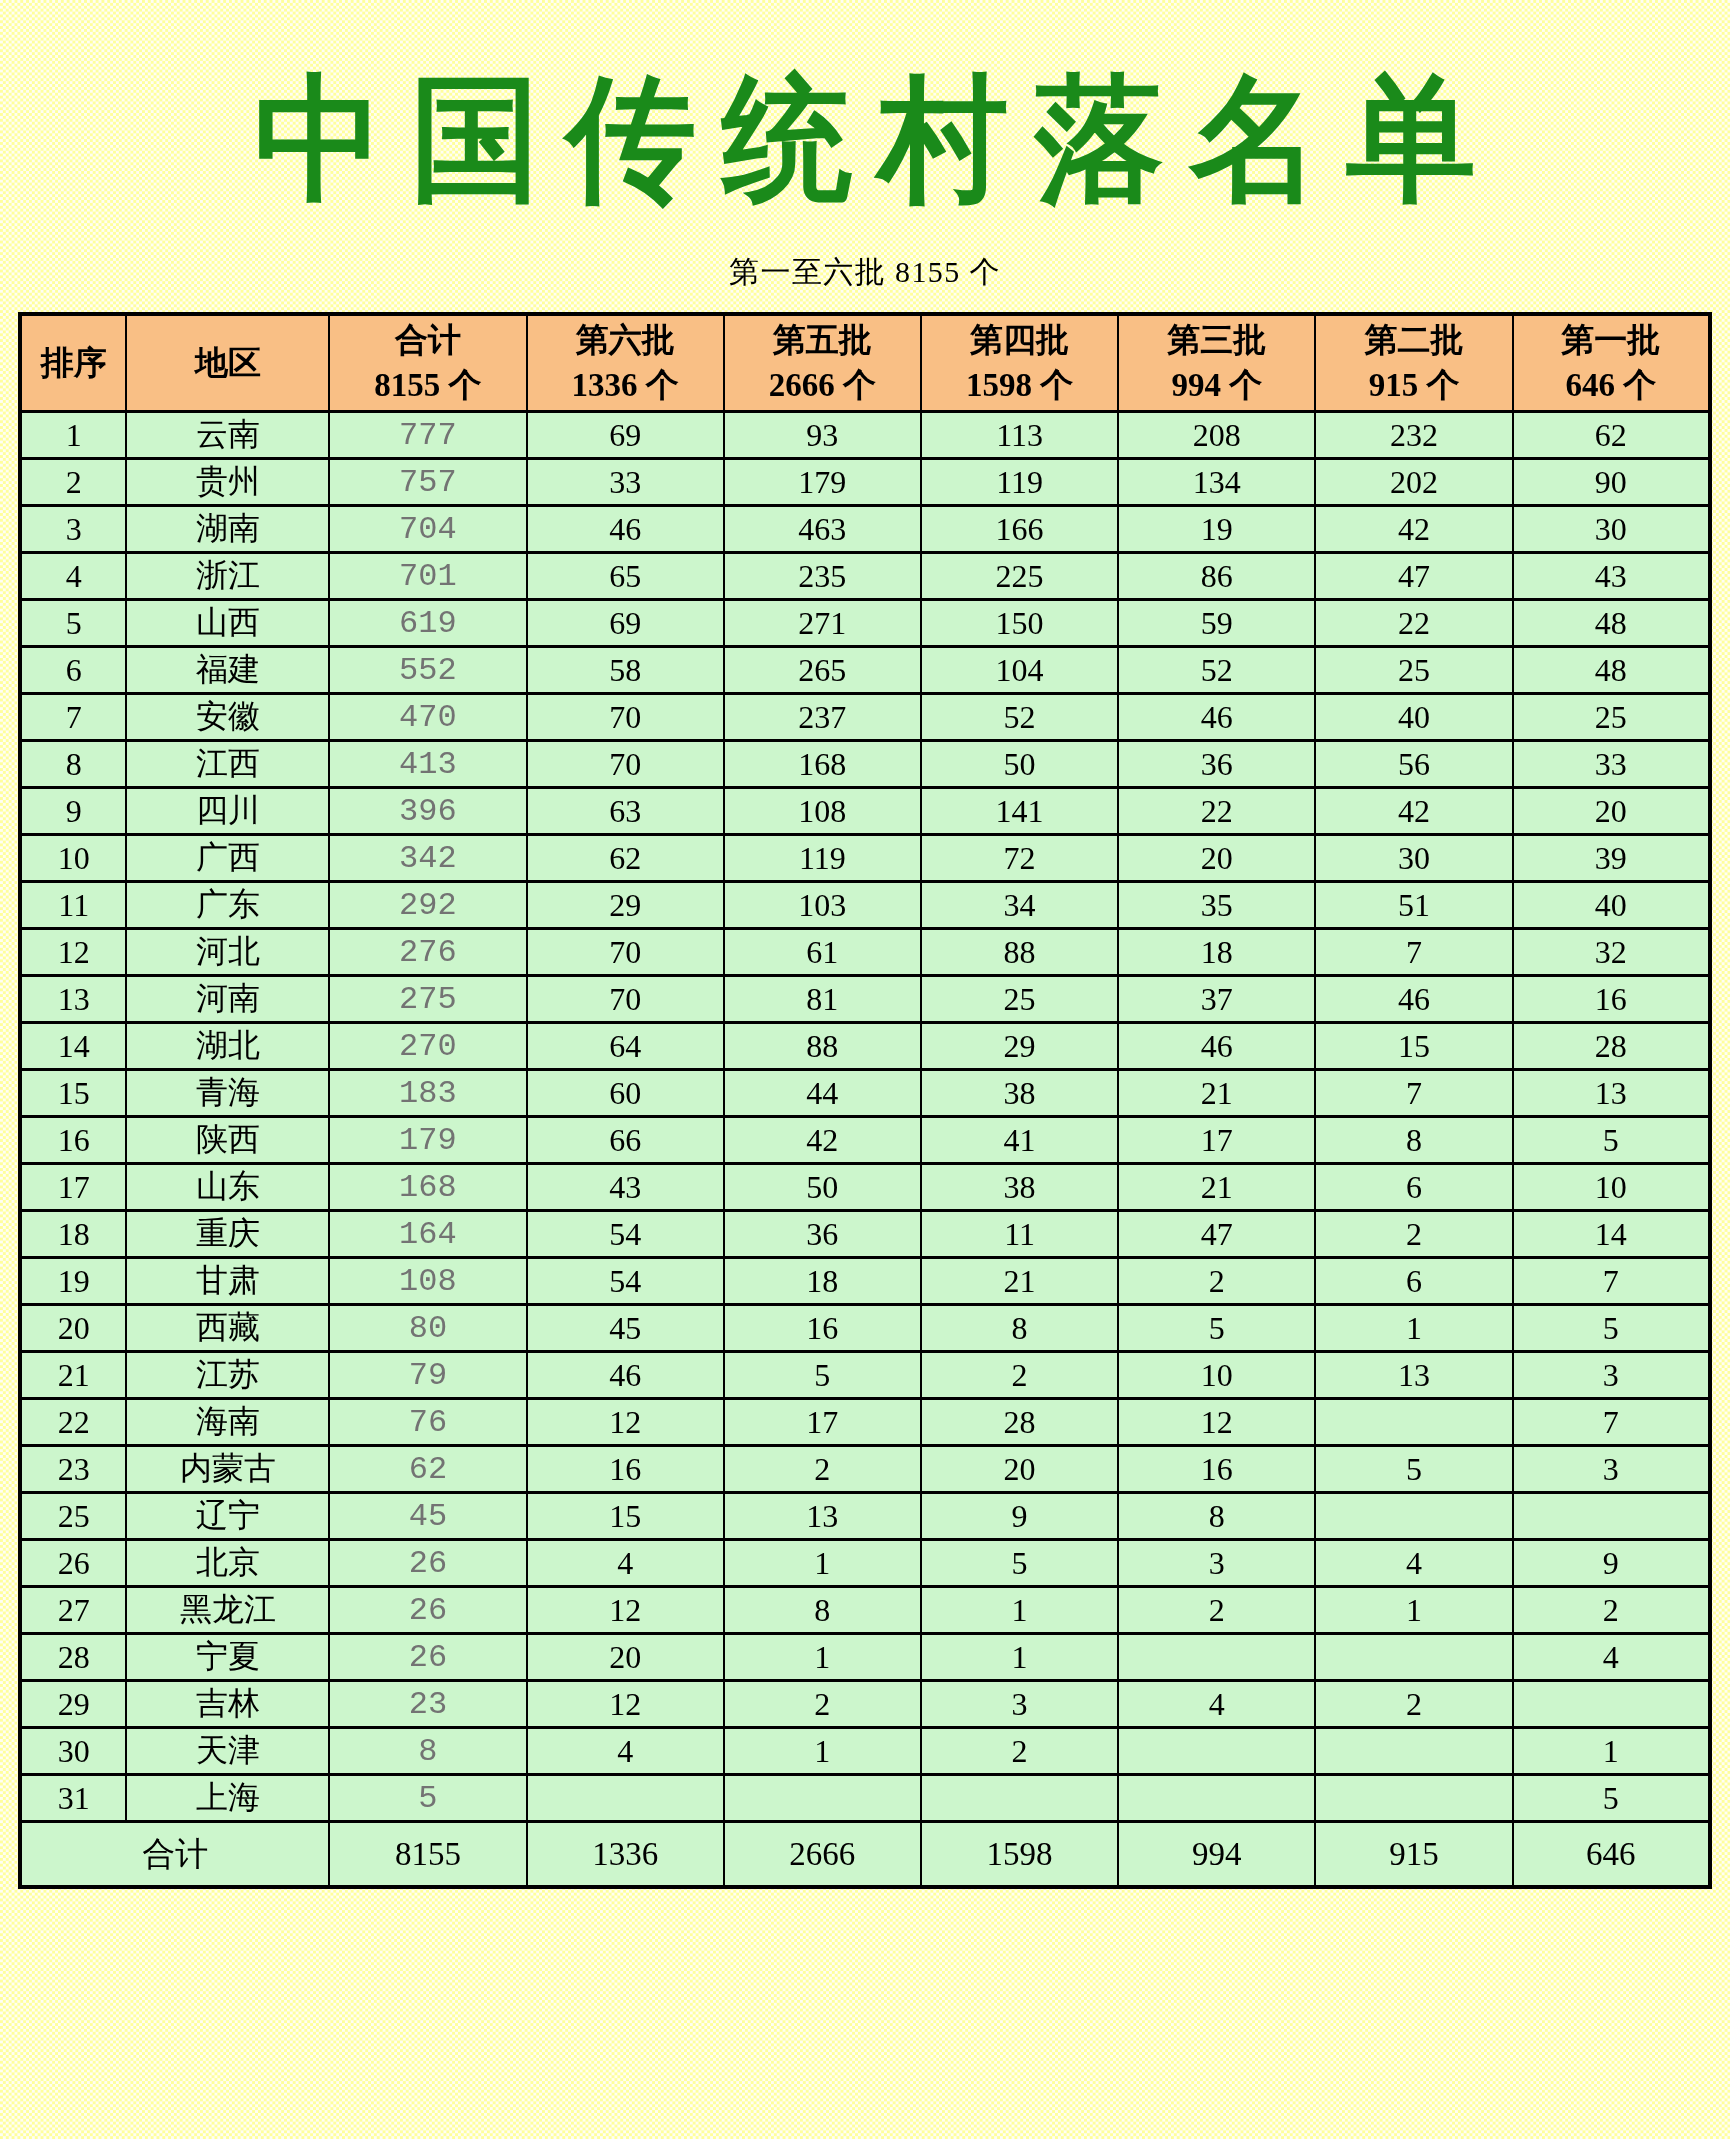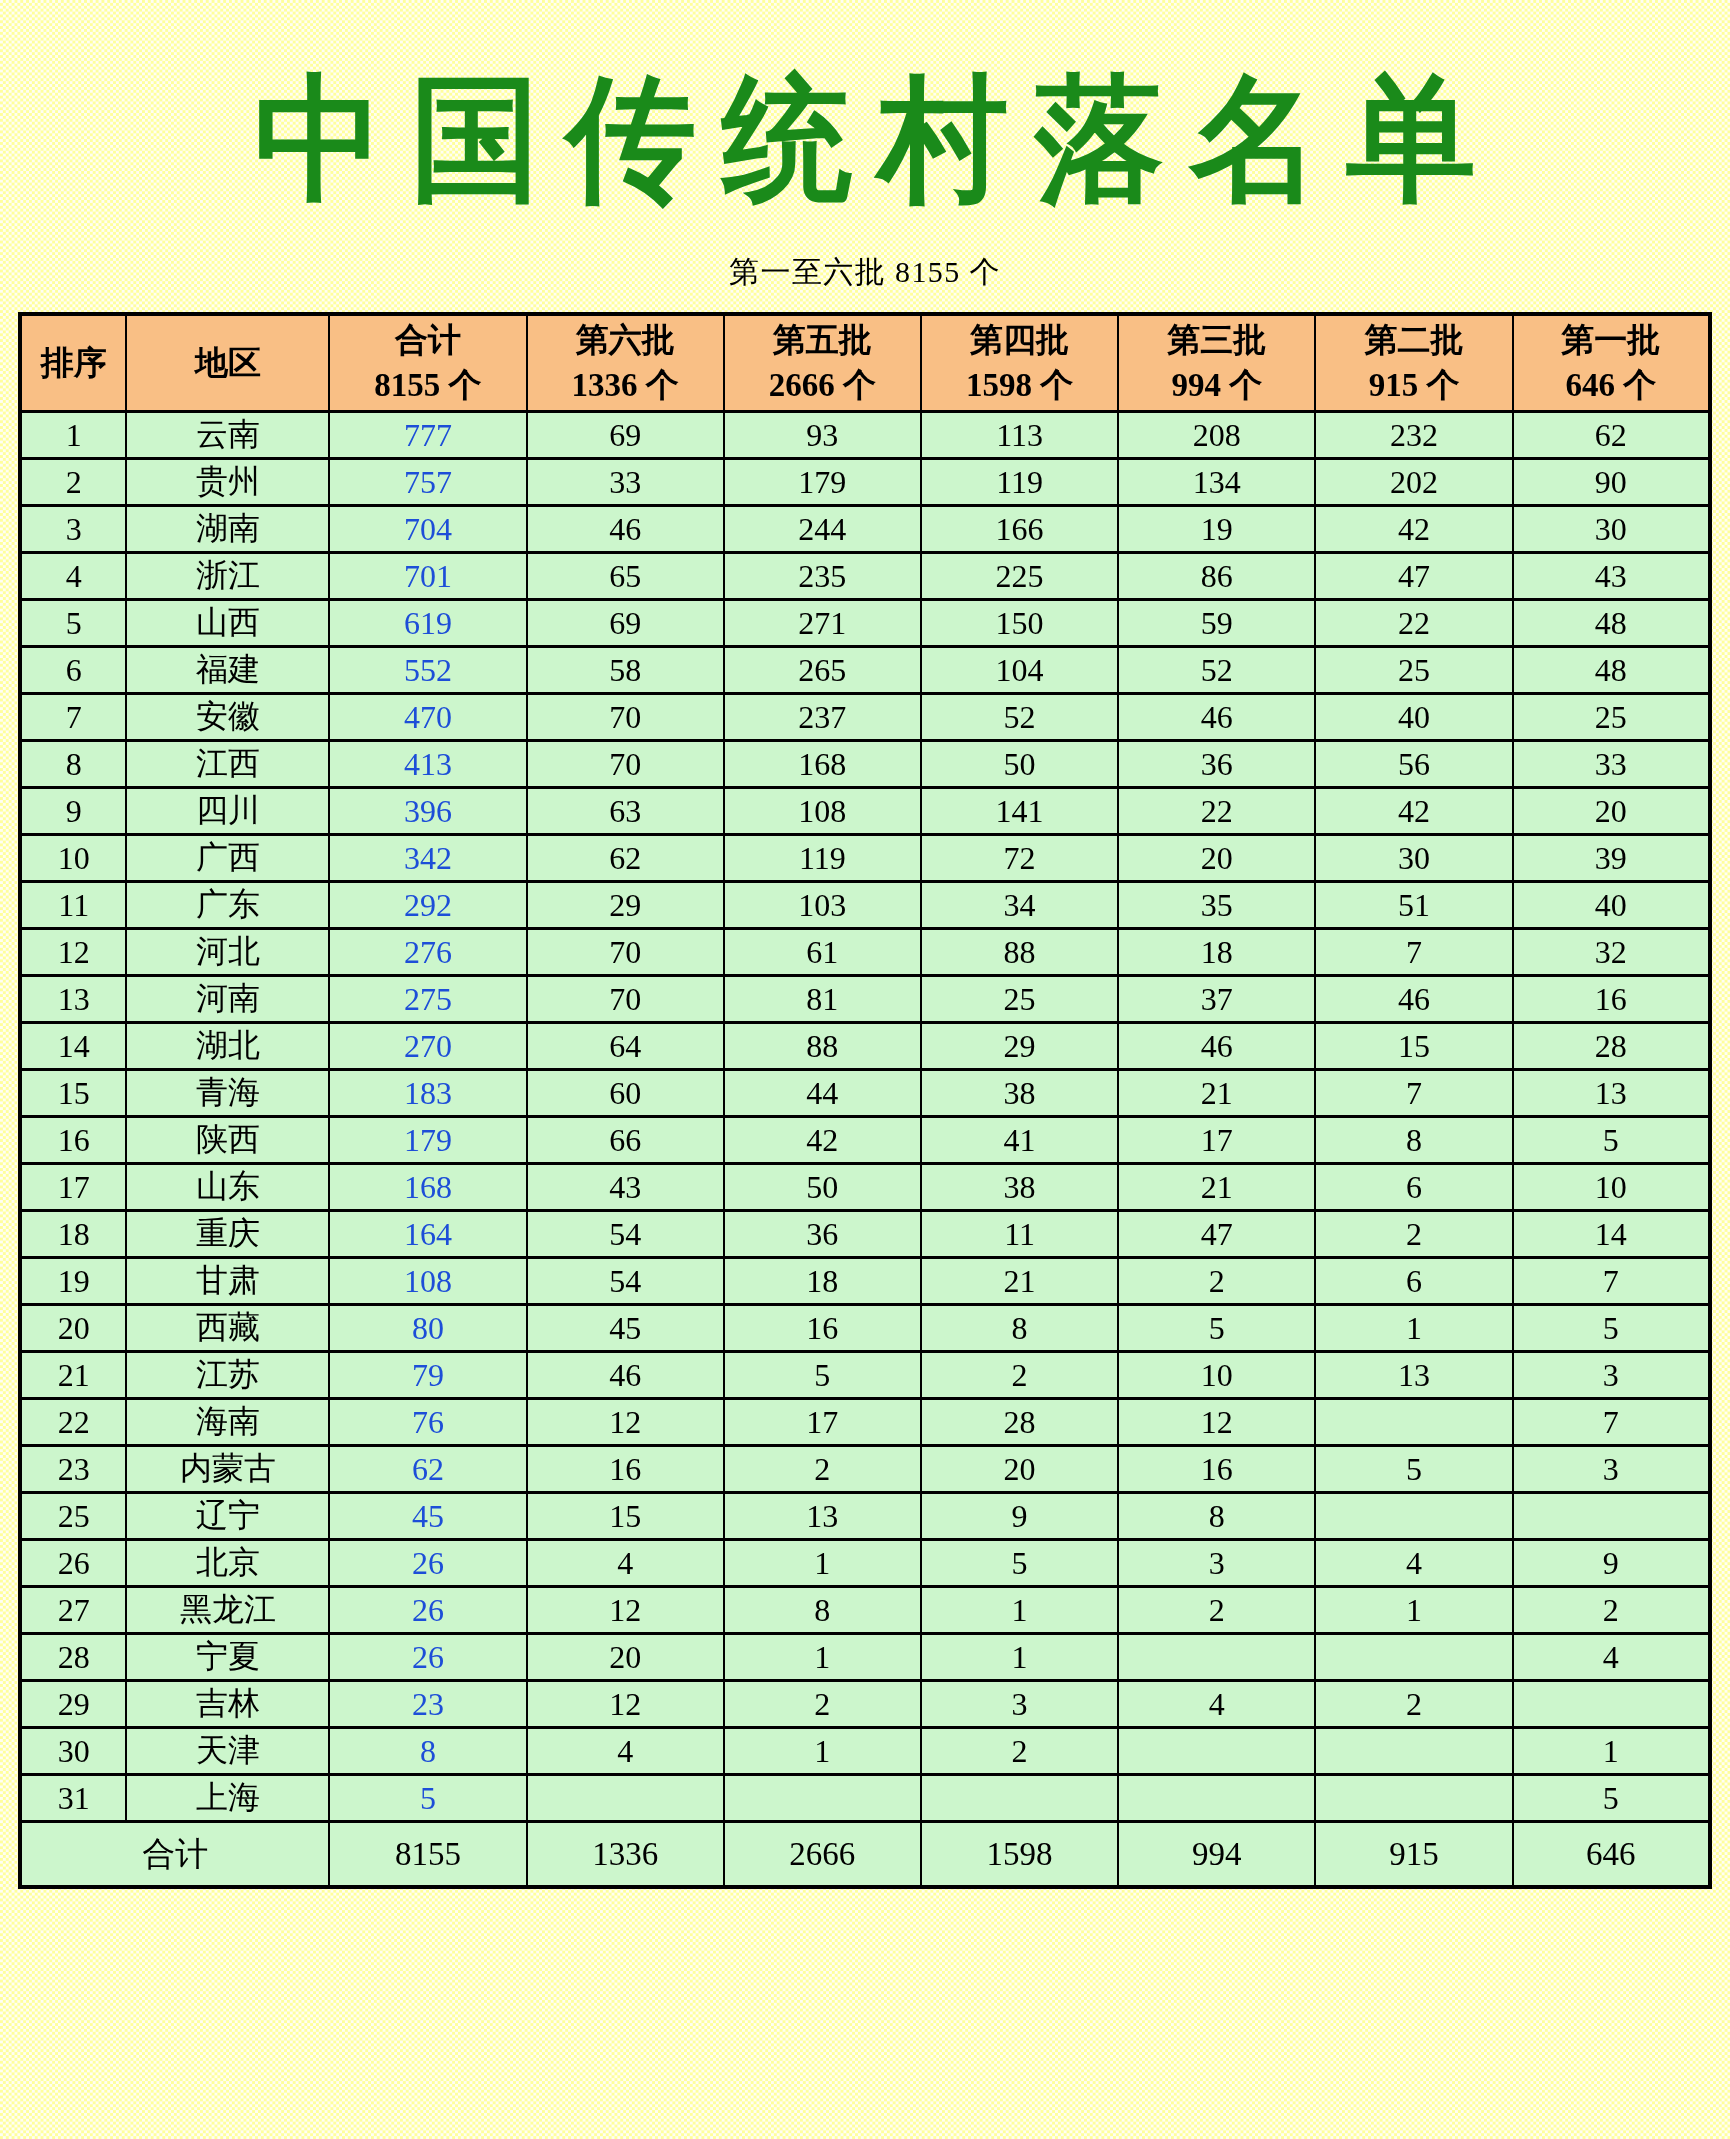--- a/index.html
+++ b/index.html
@@ -64,21 +64,22 @@
     color: #000;
     height: 94px;
     line-height: 1.35;
   }
   tbody td {
     background: #ccf6cc;
     font-size: 32px;
     color: #000;
   }
   tbody td.total-col {
-    color: #1d4ed8;
+    color: #737373;
+    font-family: Liberation Mono, monospace;
   }
   tfoot td {
     background: #ccf6cc;
     font-size: 33px;
     color: #000;
     height: 62px;
   }
 </style>
 </head>
 <body>
@@ -159,21 +160,21 @@
         <td>119</td>
         <td>134</td>
         <td>202</td>
         <td>90</td>
       </tr>
       <tr>
         <td>3</td>
         <td>湖南</td>
         <td class="total-col">704</td>
         <td>46</td>
-        <td>244</td>
+        <td>463</td>
         <td>166</td>
         <td>19</td>
         <td>42</td>
         <td>30</td>
       </tr>
       <tr>
         <td>4</td>
         <td>浙江</td>
         <td class="total-col">701</td>
         <td>65</td>

